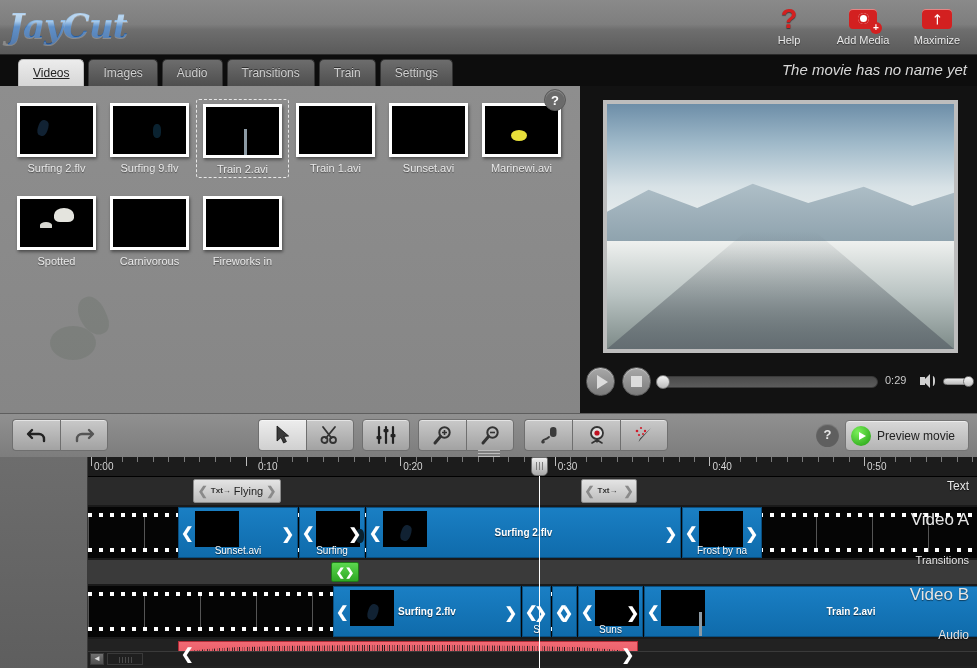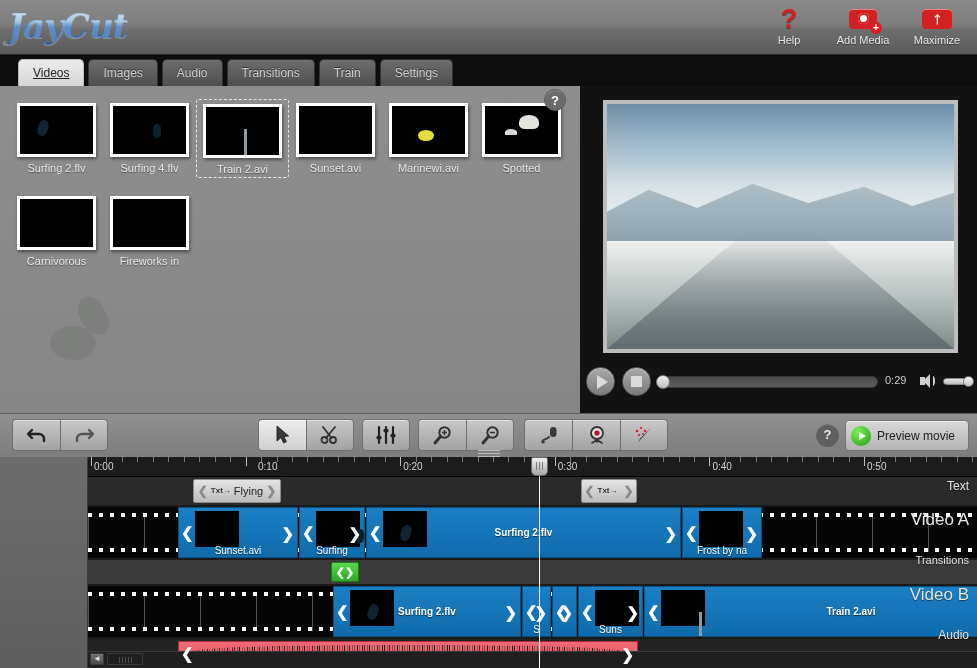--- a/index.html
+++ b/index.html
@@ -425,37 +425,42 @@
 
 <div class="tabstrip">
   <div class="tabs">
     <div class="tab active">Videos</div>
     <div class="tab">Images</div>
     <div class="tab">Audio</div>
     <div class="tab">Transitions</div>
     <div class="tab">Train</div>
     <div class="tab">Settings</div>
   </div>
+  <div class="movietitle">The movie has no name yet</div>
 </div>
 
 <div class="library">
   <div class="lib-watermark"></div>
   <div class="help-badge">?</div>
   <div class="thumbgrid" id="thumbgrid">
       <div class="thumb">
         <div class="pic art-surf2"></div>
         <div class="cap">Surfing 2.flv</div>
       </div>
       <div class="thumb">
         <div class="pic art-surf1"></div>
-        <div class="cap">Surfing 4.flv</div>
+        <div class="cap">Surfing 9.flv</div>
       </div>
       <div class="thumb selected">
         <div class="pic art-train2"></div>
         <div class="cap">Train 2.avi</div>
+      </div>
+      <div class="thumb">
+        <div class="pic art-train1"></div>
+        <div class="cap">Train 1.avi</div>
       </div>
       <div class="thumb">
         <div class="pic art-sunset"></div>
         <div class="cap">Sunset.avi</div>
       </div>
       <div class="thumb">
         <div class="pic art-marine"></div>
         <div class="cap">Marinewi.avi</div>
       </div>
       <div class="thumb">

